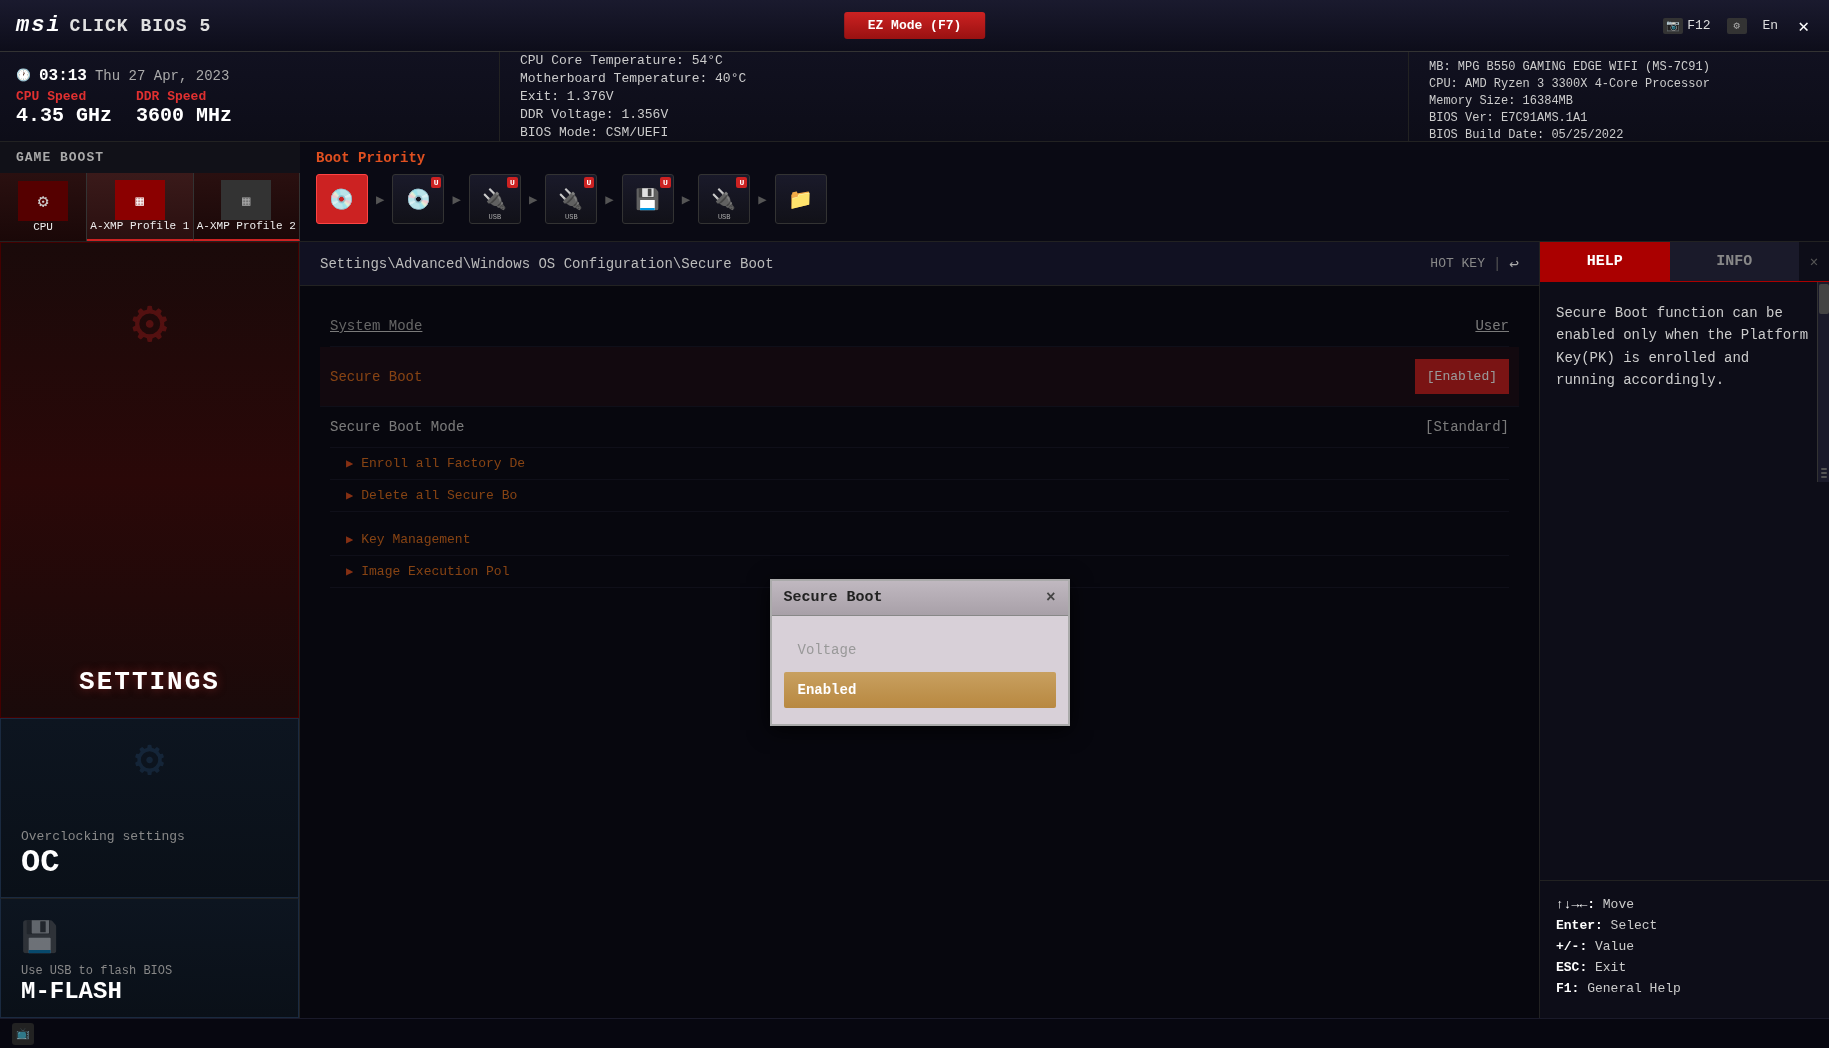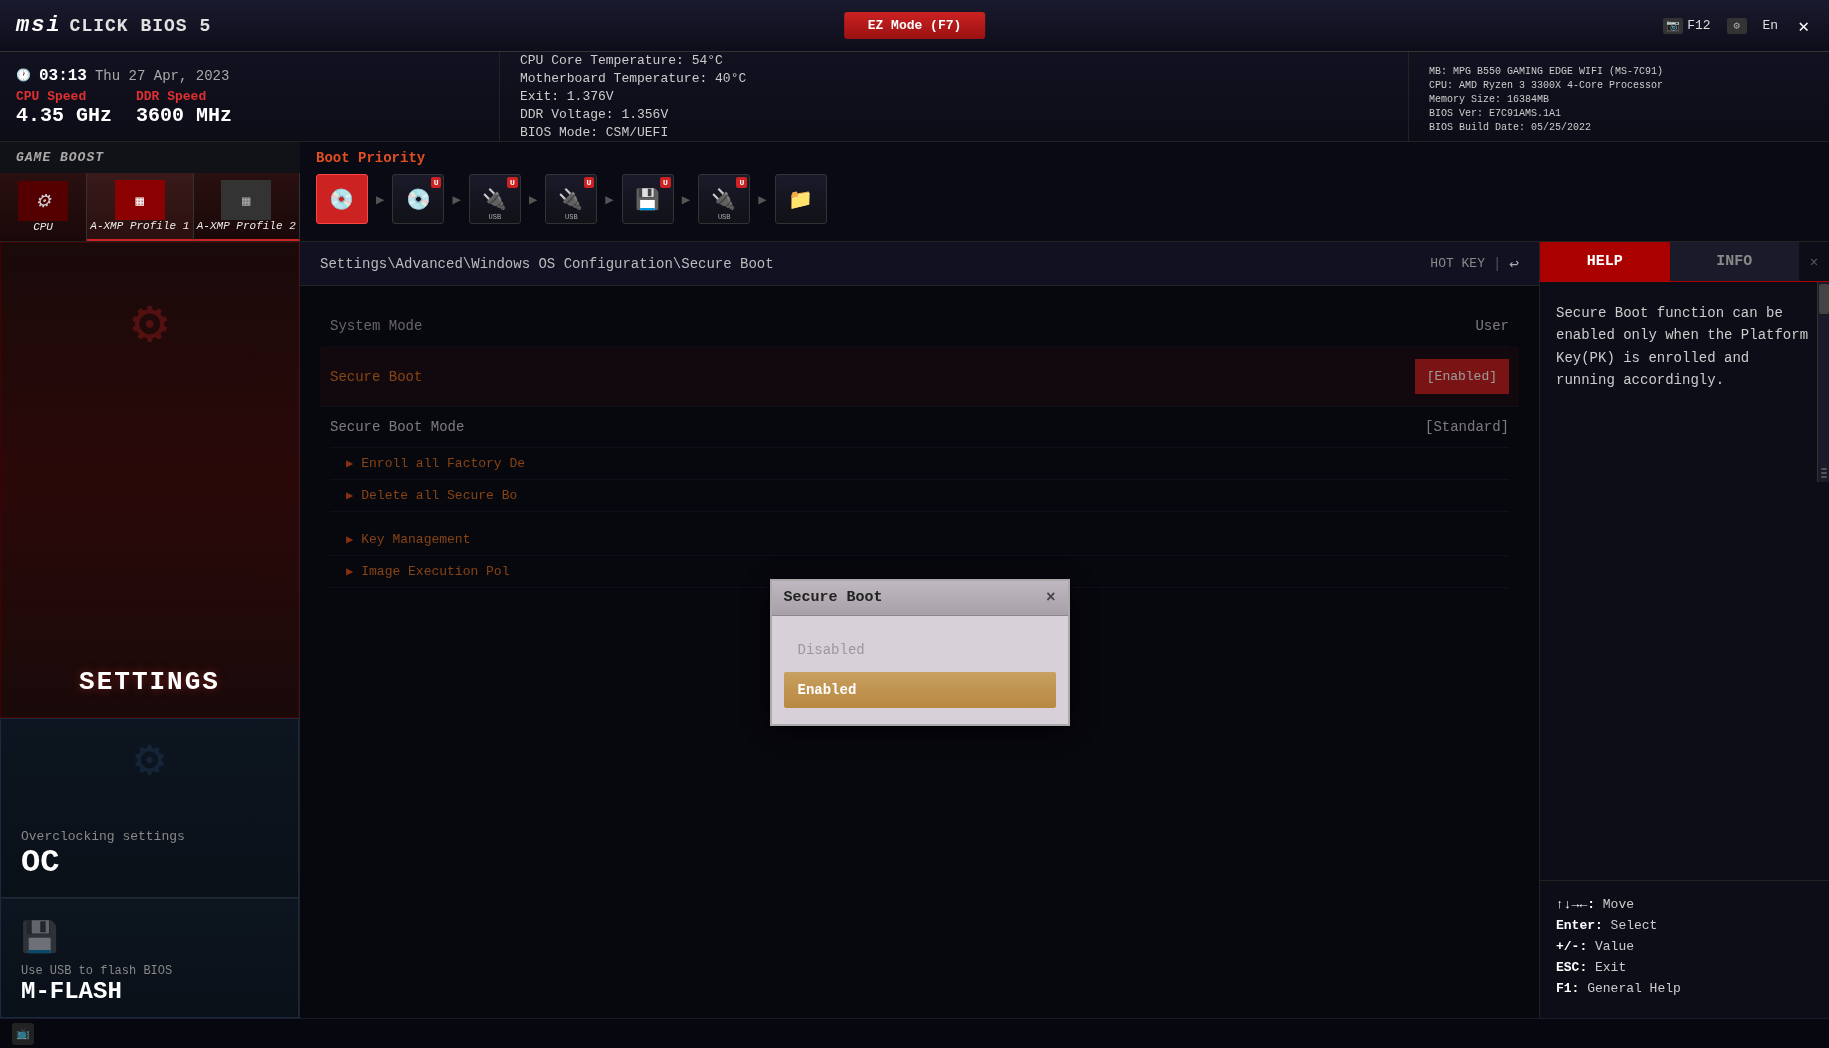--- a/index.html
+++ b/index.html
@@ -139,23 +139,23 @@
       font-size: 13px;
       color: #ccc;
       border-right: 1px solid #222;
     }
 
     .info-right {
       width: 420px;
       padding: 8px 20px;
       display: flex;
       flex-direction: column;
-      justify-content: flex-end;
+      justify-content: flex-start;
       gap: 3px;
-      font-size: 10px;
+      font-size: 12px;
       color: #ccc;
     }
 
     
     .game-boost-bar {
       width: 100%;
       height: 100px;
       background: #0a0a14;
       display: flex;
       align-items: stretch;
@@ -444,20 +444,21 @@
       color: #e07020;
       font-size: 13px;
     }
 
     .system-mode-row {
       display: flex;
       justify-content: space-between;
       align-items: center;
       padding: 12px 0;
       border-bottom: 1px solid #1a1a2a;
+      text-decoration: underline;
     }
     .sys-mode-label { color: #aaa; font-size: 14px; }
     .sys-mode-value { color: #ccc; font-size: 14px; }
 
     
     .modal-overlay {
       position: absolute;
       top: 0; left: 0; right: 0; bottom: 0;
       background: rgba(0,0,0,0.4);
       display: flex;
@@ -647,21 +648,21 @@
   <div class="info-right">
     <div>MB: MPG B550 GAMING EDGE WIFI (MS-7C91)</div>
     <div>CPU: AMD Ryzen 3 3300X 4-Core Processor</div>
     <div>Memory Size: 16384MB</div>
     <div>BIOS Ver: E7C91AMS.1A1</div>
     <div>BIOS Build Date: 05/25/2022</div>
   </div>
 </div>
 
 <div class="game-boost-bar">
-  <div style="width:300px; background:#c2410c; display:flex; flex-direction:column;font-style:italic;">
+  <div style="width:300px; background:#c2410c; display:flex; flex-direction:column;">
     <div class="game-boost-label">GAME BOOST</div>
     <div class="xmp-profiles">
       <div class="xmp-btn" style="width:90px;">
         <div style="width:50px; height:40px; background:#550000; display:flex; align-items:center; justify-content:center; font-size:18px;">⚙</div>
         <span class="xmp-label">CPU</span>
       </div>
       <div class="xmp-btn active" style="width:110px;">
         <div style="width:50px; height:40px; background:#8b0000; display:flex; align-items:center; justify-content:center; font-size:14px; color:#fff;">▦</div>
         <span class="xmp-label">A-XMP Profile 1</span>
       </div>
@@ -780,21 +781,21 @@
         <span class="sub-name">Image Execution Pol</span>
       </div>
 
       <div class="modal-overlay">
         <div class="modal-dialog">
           <div class="modal-title-bar">
             <span class="modal-title">Secure Boot</span>
             <span class="modal-close">×</span>
           </div>
           <div class="modal-body">
-            <div class="modal-option disabled-opt">Disabled</div>
+            <div class="modal-option disabled-opt">Voltage</div>
             <div class="modal-option selected">Enabled</div>
           </div>
         </div>
       </div>
 
     </div>
   </div>
 
   <div class="right-panel" style="position:relative;">
     <div class="right-tabs">

